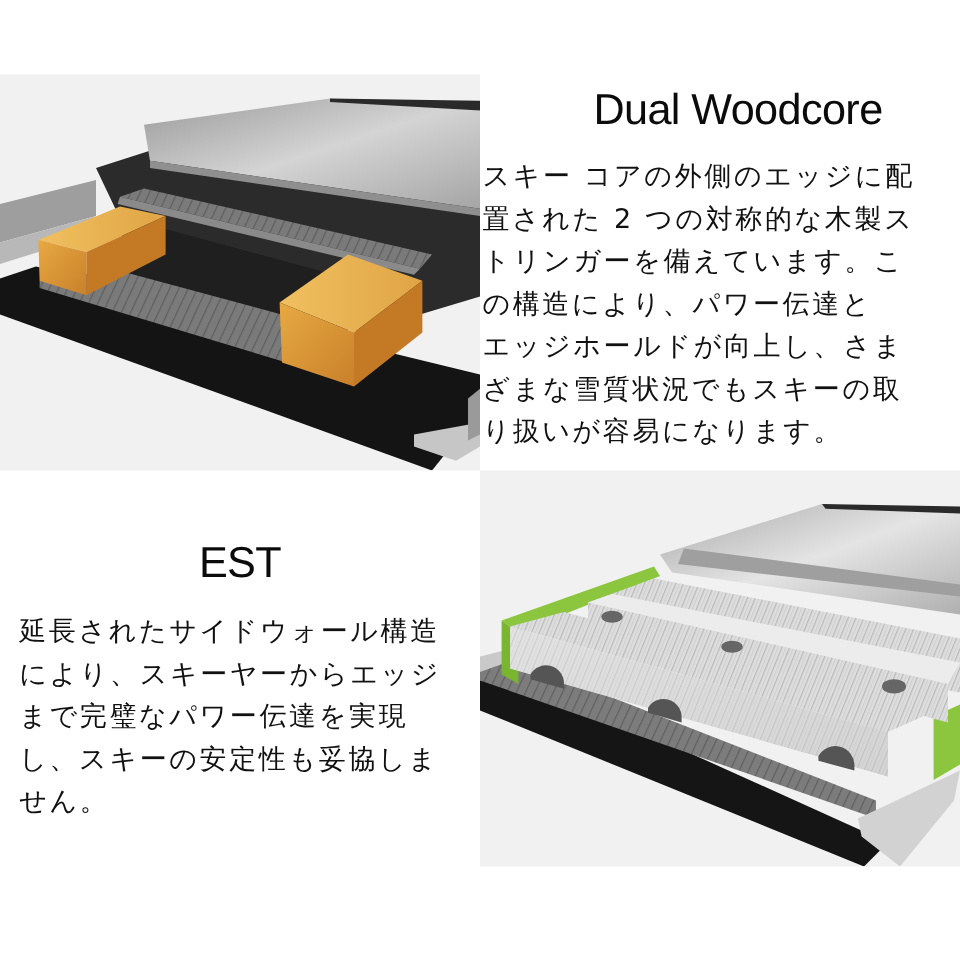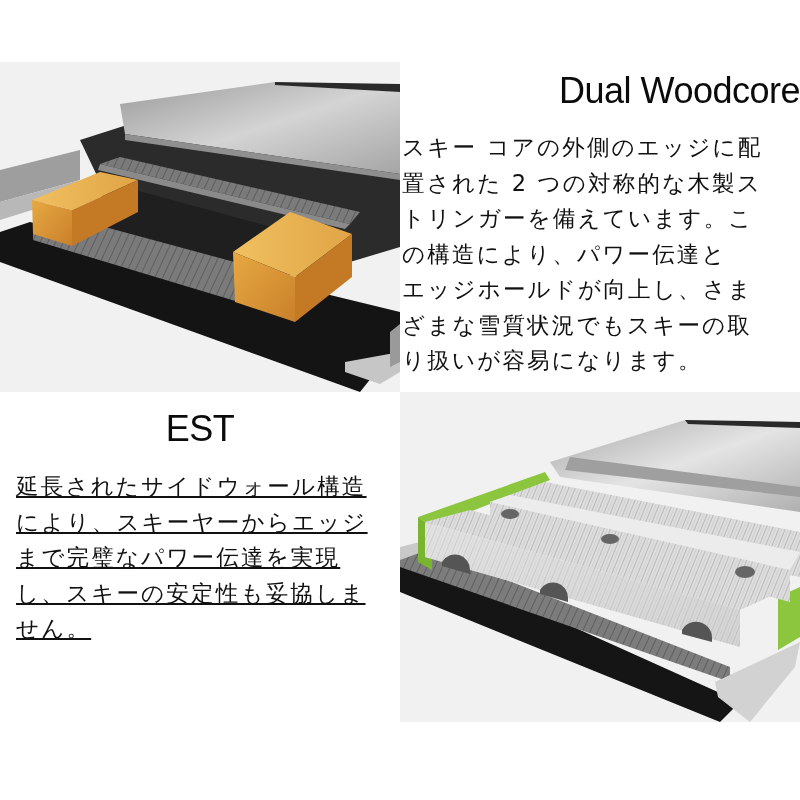--- a/index.html
+++ b/index.html
@@ -4,29 +4,29 @@
   <style>
     html, body { margin: 0; padding: 0; background: #ffffff; }
     body { width: 800px; height: 800px; position: relative; overflow: hidden;
            font-family: "DejaVu Sans", sans-serif; color: #111; }
     .panel-img { position: absolute; background: #f1f1f1; overflow: hidden; }
     #img-woodcore { left: 0; top: 62px; width: 400px; height: 330px; }
     #img-est { left: 400px; top: 392px; width: 400px; height: 330px; }
     .panel-img svg { display: block; width: 100%; height: 100%; }
     .text-block { position: absolute; }
     #woodcore-text { left: 400px; top: 62px; width: 400px; height: 330px; }
-    #est-text { left: 0; top: 372px; width: 400px; height: 330px; }
+    #est-text { left: 0; top: 412px; width: 400px; height: 330px; }
     .title { font-family: "Liberation Sans", sans-serif; font-size: 36px; font-weight: normal;
              text-align: center; letter-spacing: -0.5px; color: #0b0b0b; }
-    #woodcore-text .title { position: absolute; left: 0; width: 400px; top: 8px; padding-left: 30px; box-sizing: border-box; text-align: right; }
+    #woodcore-text .title { position: absolute; left: 0; width: 400px; top: 8px; padding-left: 30px; box-sizing: border-box; }
     #est-text .title { position: absolute; left: 0; width: 400px; top: 36px; padding-left: 0; box-sizing: border-box; }
     .body { position: absolute; font-size: 22.5px; line-height: 35.5px; letter-spacing: 2.2px;
             color: #111; white-space: pre-line; }
     #woodcore-text .body { left: 2px; top: 68px; width: 386px; }
-    #est-text .body { left: 16px; top: 97px; width: 384px; text-decoration: underline; }
+    #est-text .body { left: 16px; top: 97px; width: 384px; }
   </style>
 </head>
 <body>
 
 <div class="panel-img" id="img-woodcore">
   <svg viewBox="0 0 400 330" preserveAspectRatio="none">
     <defs>
       <linearGradient id="topsheet" x1="0" y1="0" x2="1" y2="1">
         <stop offset="0" stop-color="#9a9a9a"></stop>
         <stop offset="0.5" stop-color="#d4d4d4"></stop>

